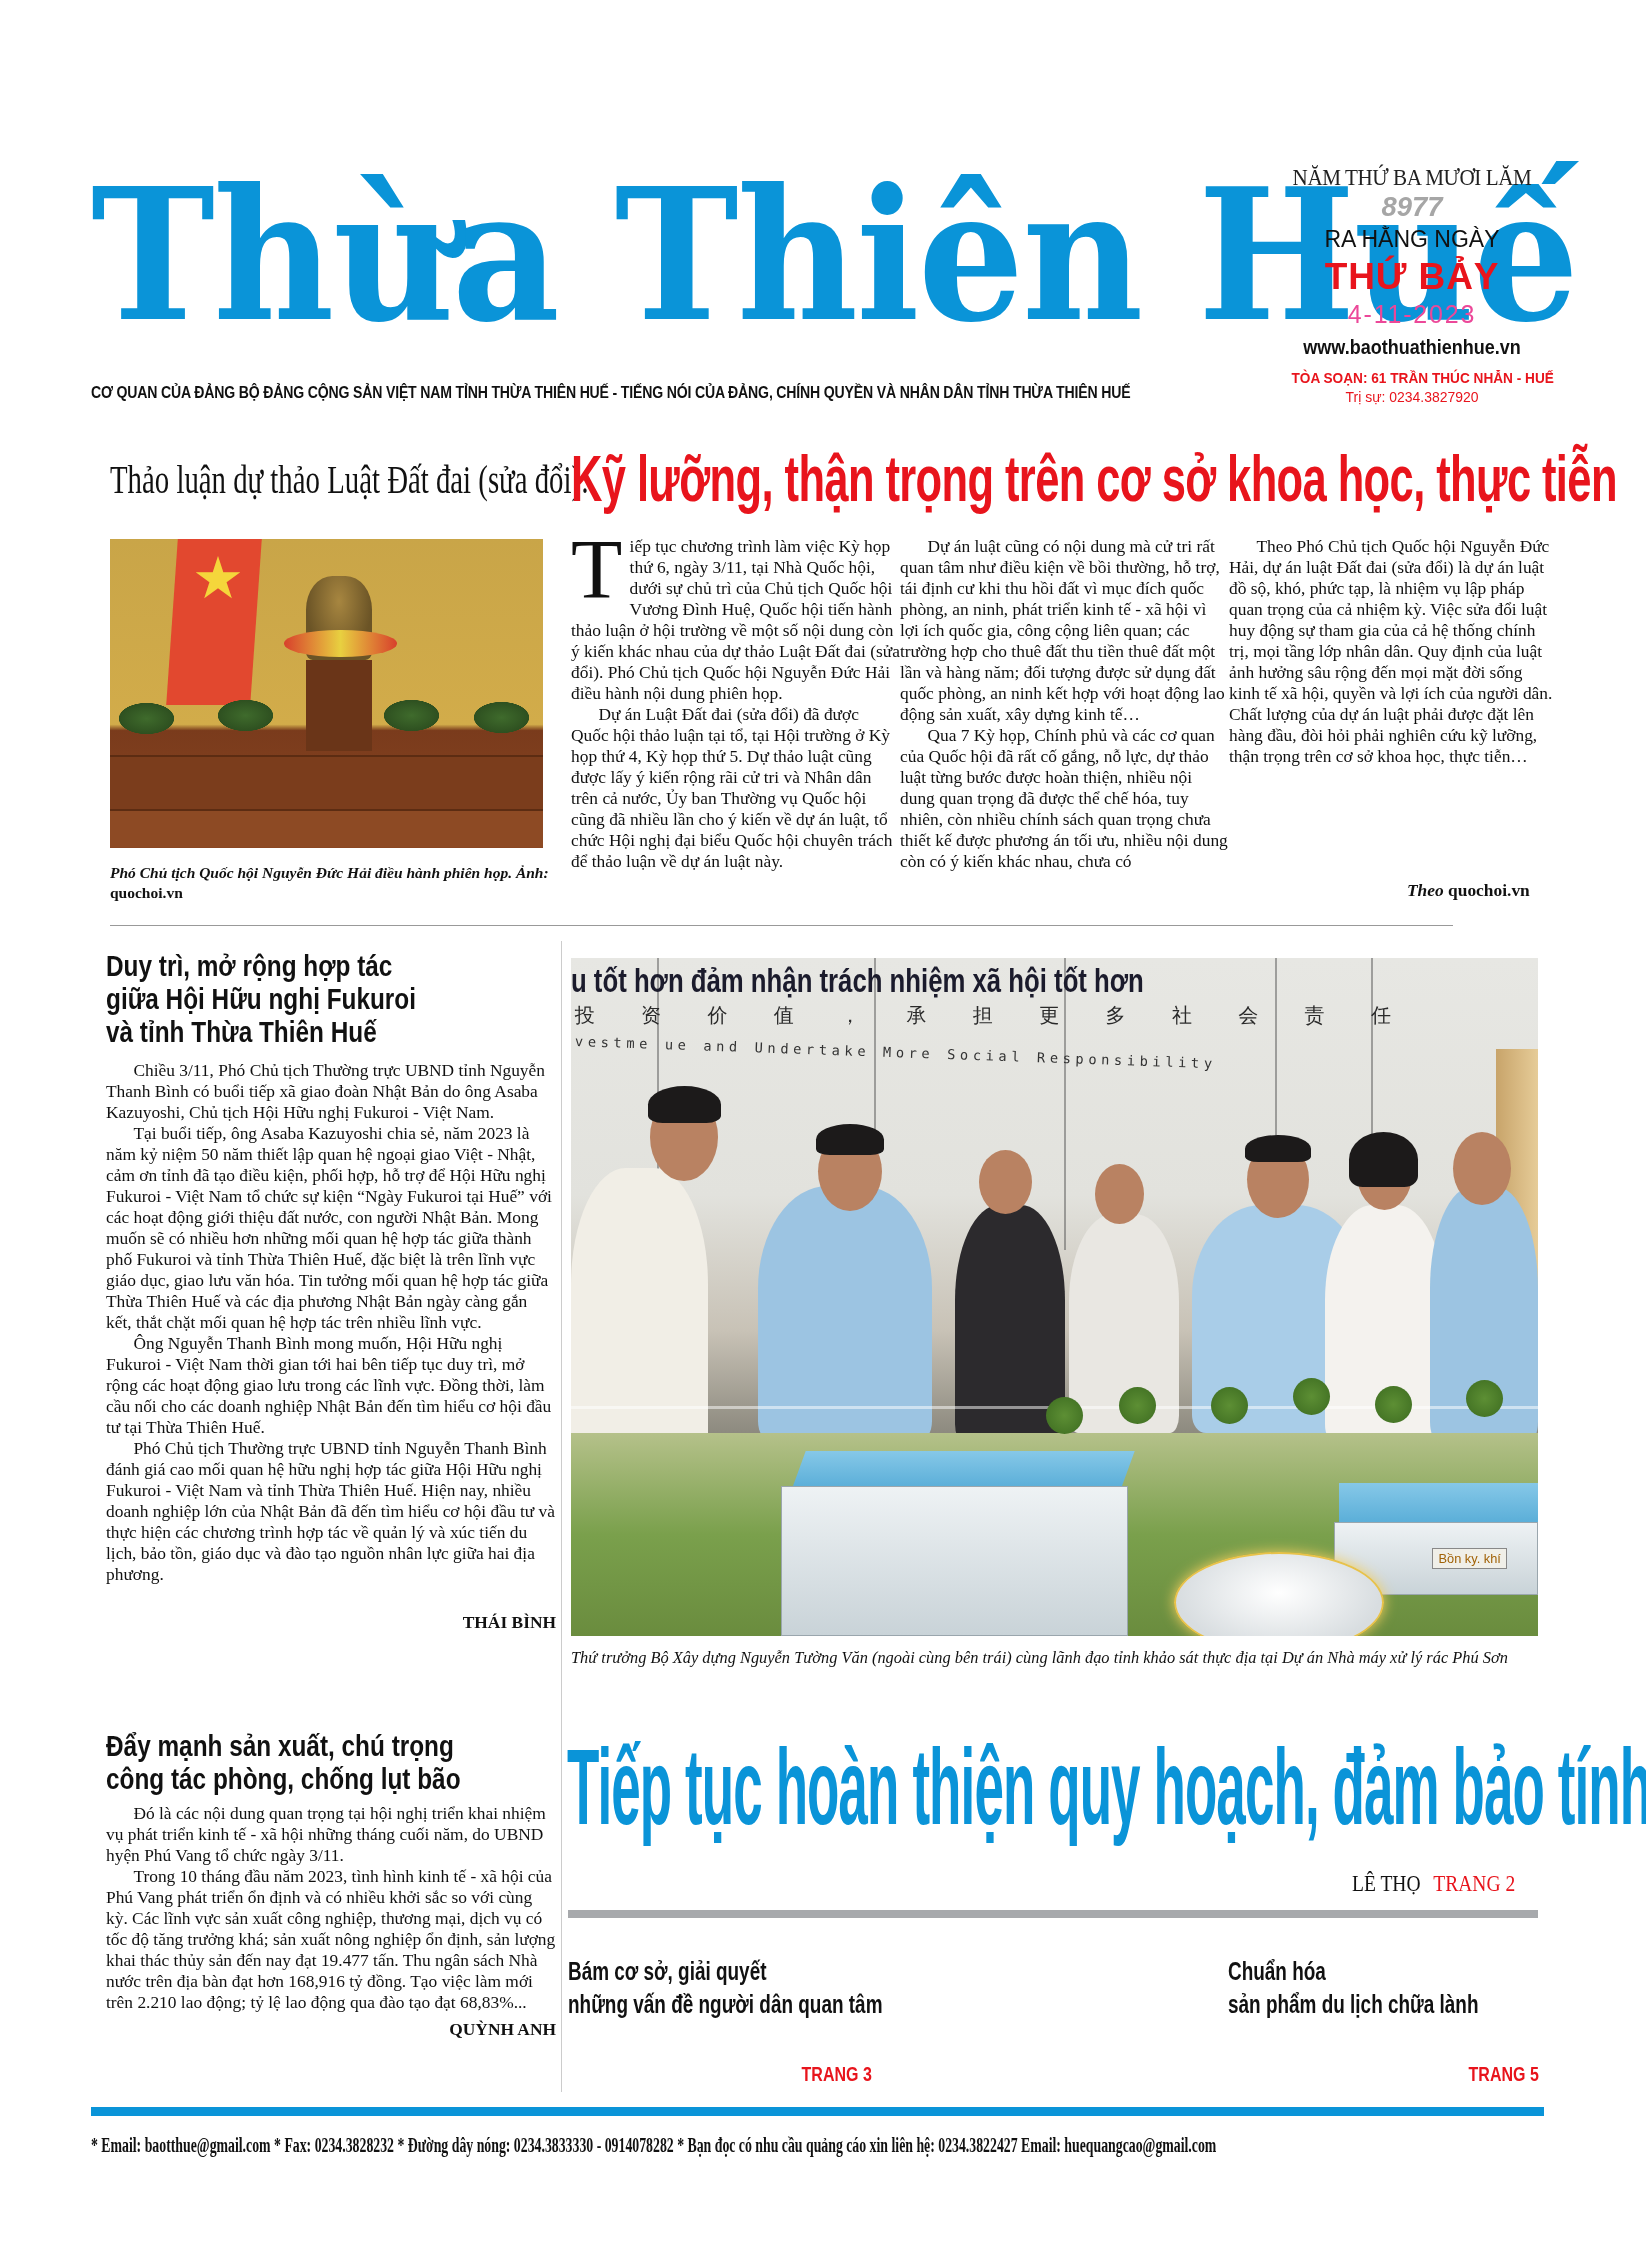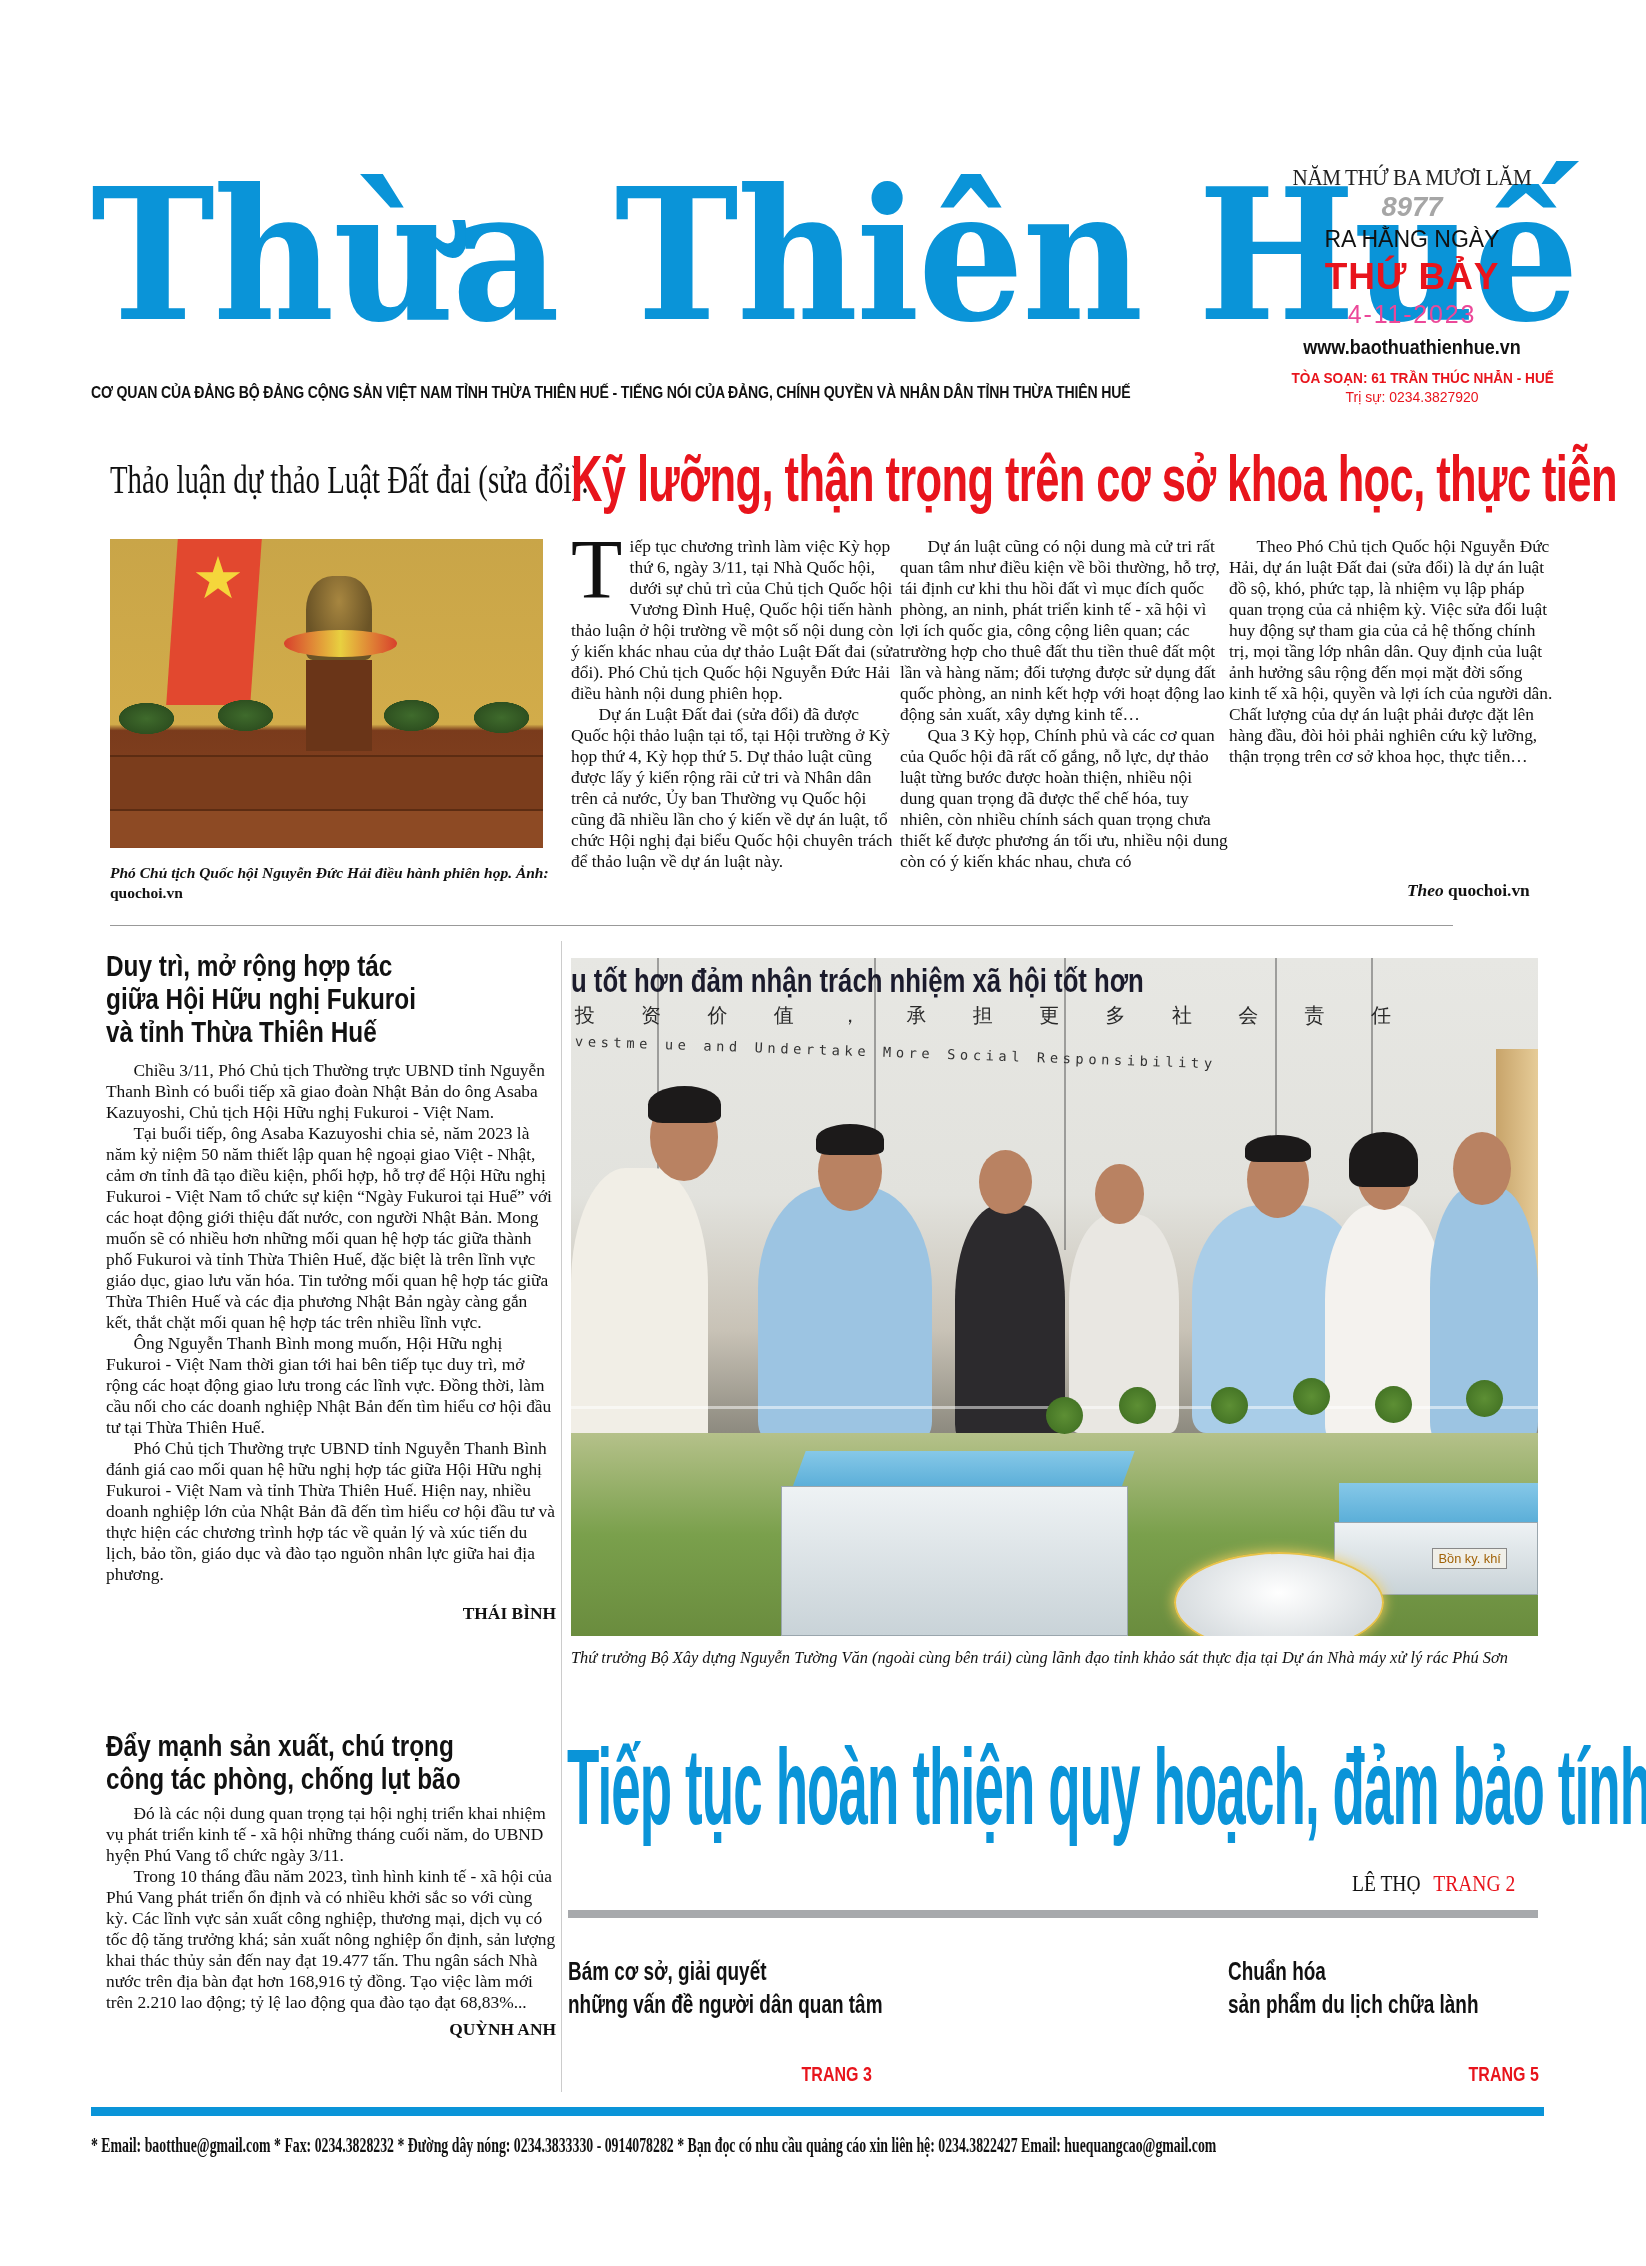--- a/index.html
+++ b/index.html
@@ -68,21 +68,21 @@
   .lead-rule { position: absolute; left: 110px; top: 925px; width: 1343px; height: 0.9px; background: #999; }
 
   
   .left-col { position: absolute; left: 106px; width: 450px; }
   .story-head {
     font-family: "Liberation Sans", sans-serif; font-weight: bold; color: #111; font-size: 29px; line-height: 33px;
     transform: scaleX(0.84); transform-origin: left center; white-space: nowrap;
   }
   .story-body { font-size: 17.4px; line-height: 21px; text-align: left; }
   .story-body p { text-indent: 27.4px; }
-  .byline { text-align: right; font-weight: bold; font-size: 17.4px; margin-top: 18px; }
+  .byline { text-align: right; font-weight: bold; font-size: 17.4px; margin-top: 27px; }
 
   .vrule { position: absolute; left: 561px; top: 941px; width: 0.9px; height: 1151px; background: #ccc; }
 
   
   .main-photo {
     position: absolute; left: 571px; top: 958px; width: 967px; height: 678px; overflow: hidden;
     background: linear-gradient(180deg, #e7e7e3 0%, #e2e2dd 35%, #c8c2b6 55%, #8d8a7f 70%, #6f8860 100%);
   }
   .mp-banner-vi { position: absolute; left: 0; top: 3.7px; font-family: "Liberation Sans", sans-serif; font-weight: bold; font-size: 33px; color: #1b1b2c; white-space: nowrap; transform: scaleX(0.78); transform-origin: left; }
   .mp-banner-cn { position: absolute; left: 3.7px; top: 44px; font-family: "DejaVu Sans", sans-serif; font-size: 20px; color: #2a2a2a; letter-spacing: 20px; white-space: nowrap; }
@@ -173,21 +173,21 @@
   <span>Phó Chủ tịch Quốc hội Nguyễn Đức Hải điều hành phiên họp. Ảnh:</span>
   <span class="credit">quochoi.vn</span>
 </div>
 
 <div class="lead-col" style="left:571px;">
   <p class="noindent"><span class="dropcap">T</span><span>iếp tục chương trình làm việc Kỳ họp thứ 6, ngày 3/11, tại Nhà Quốc hội, dưới sự chủ trì của Chủ tịch Quốc hội Vương Đình Huệ, Quốc hội tiến hành thảo luận ở hội trường về một số nội dung còn ý kiến khác nhau của dự thảo Luật Đất đai (sửa đổi). Phó Chủ tịch Quốc hội Nguyễn Đức Hải điều hành nội dung phiên họp.</span></p>
   <p>Dự án Luật Đất đai (sửa đổi) đã được Quốc hội thảo luận tại tổ, tại Hội trường ở Kỳ họp thứ 4, Kỳ họp thứ 5. Dự thảo luật cũng được lấy ý kiến rộng rãi cử tri và Nhân dân trên cả nước, Ủy ban Thường vụ Quốc hội cũng đã nhiều lần cho ý kiến về dự án luật, tổ chức Hội nghị đại biểu Quốc hội chuyên trách để thảo luận về dự án luật này.</p>
 </div>
 <div class="lead-col" style="left:900px;">
   <p>Dự án luật cũng có nội dung mà cử tri rất quan tâm như điều kiện về bồi thường, hỗ trợ, tái định cư khi thu hồi đất vì mục đích quốc phòng, an ninh, phát triển kinh tế - xã hội vì lợi ích quốc gia, công cộng liên quan; các trường hợp cho thuê đất thu tiền thuê đất một lần và hàng năm; đối tượng được sử dụng đất quốc phòng, an ninh kết hợp với hoạt động lao động sản xuất, xây dựng kinh tế…</p>
-  <p>Qua 3 Kỳ họp, Chính phủ và các cơ quan của Quốc hội đã rất cố gắng, nỗ lực, dự thảo luật từng bước được hoàn thiện, nhiều nội dung quan trọng đã được thể chế hóa, tuy nhiên, còn nhiều chính sách quan trọng chưa thiết kế được phương án tối ưu, nhiều nội dung còn có ý kiến khác nhau, chưa có</p>
+  <p>Qua 7 Kỳ họp, Chính phủ và các cơ quan của Quốc hội đã rất cố gắng, nỗ lực, dự thảo luật từng bước được hoàn thiện, nhiều nội dung quan trọng đã được thể chế hóa, tuy nhiên, còn nhiều chính sách quan trọng chưa thiết kế được phương án tối ưu, nhiều nội dung còn có ý kiến khác nhau, chưa có</p>
 </div>
 <div class="lead-col" style="left:1229px;width:324px;">
   <p>Theo Phó Chủ tịch Quốc hội Nguyễn Đức Hải, dự án luật Đất đai (sửa đổi) là dự án luật đồ sộ, khó, phức tạp, là nhiệm vụ lập pháp quan trọng của cả nhiệm kỳ. Việc sửa đổi luật huy động sự tham gia của cả hệ thống chính trị, mọi tầng lớp nhân dân. Quy định của luật ảnh hưởng sâu rộng đến mọi mặt đời sống kinh tế xã hội, quyền và lợi ích của người dân. Chất lượng của dự án luật phải được đặt lên hàng đầu, đòi hỏi phải nghiên cứu kỹ lưỡng, thận trọng trên cơ sở khoa học, thực tiễn…</p>
 </div>
 <div class="lead-source">
   <i>Theo</i>
   <span>quochoi.vn</span>
 </div>
 <div class="lead-rule"></div>
 

